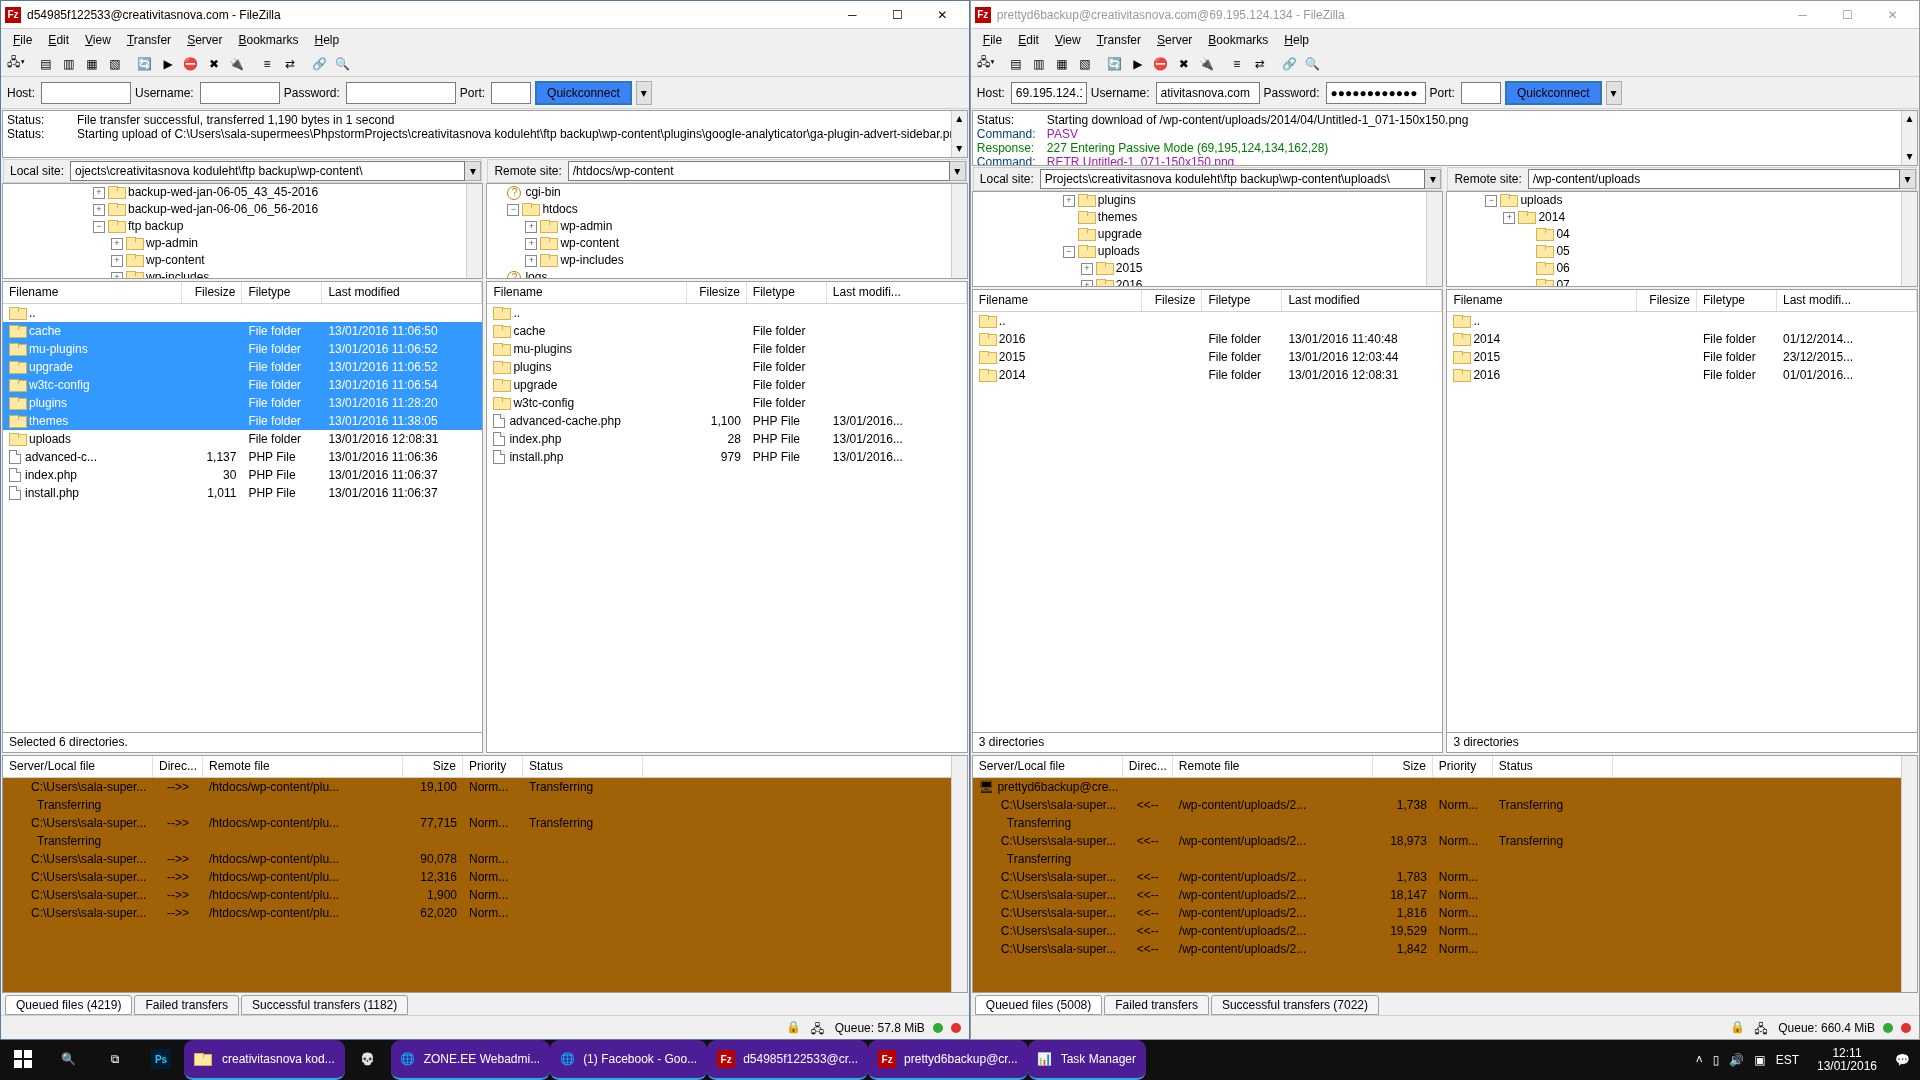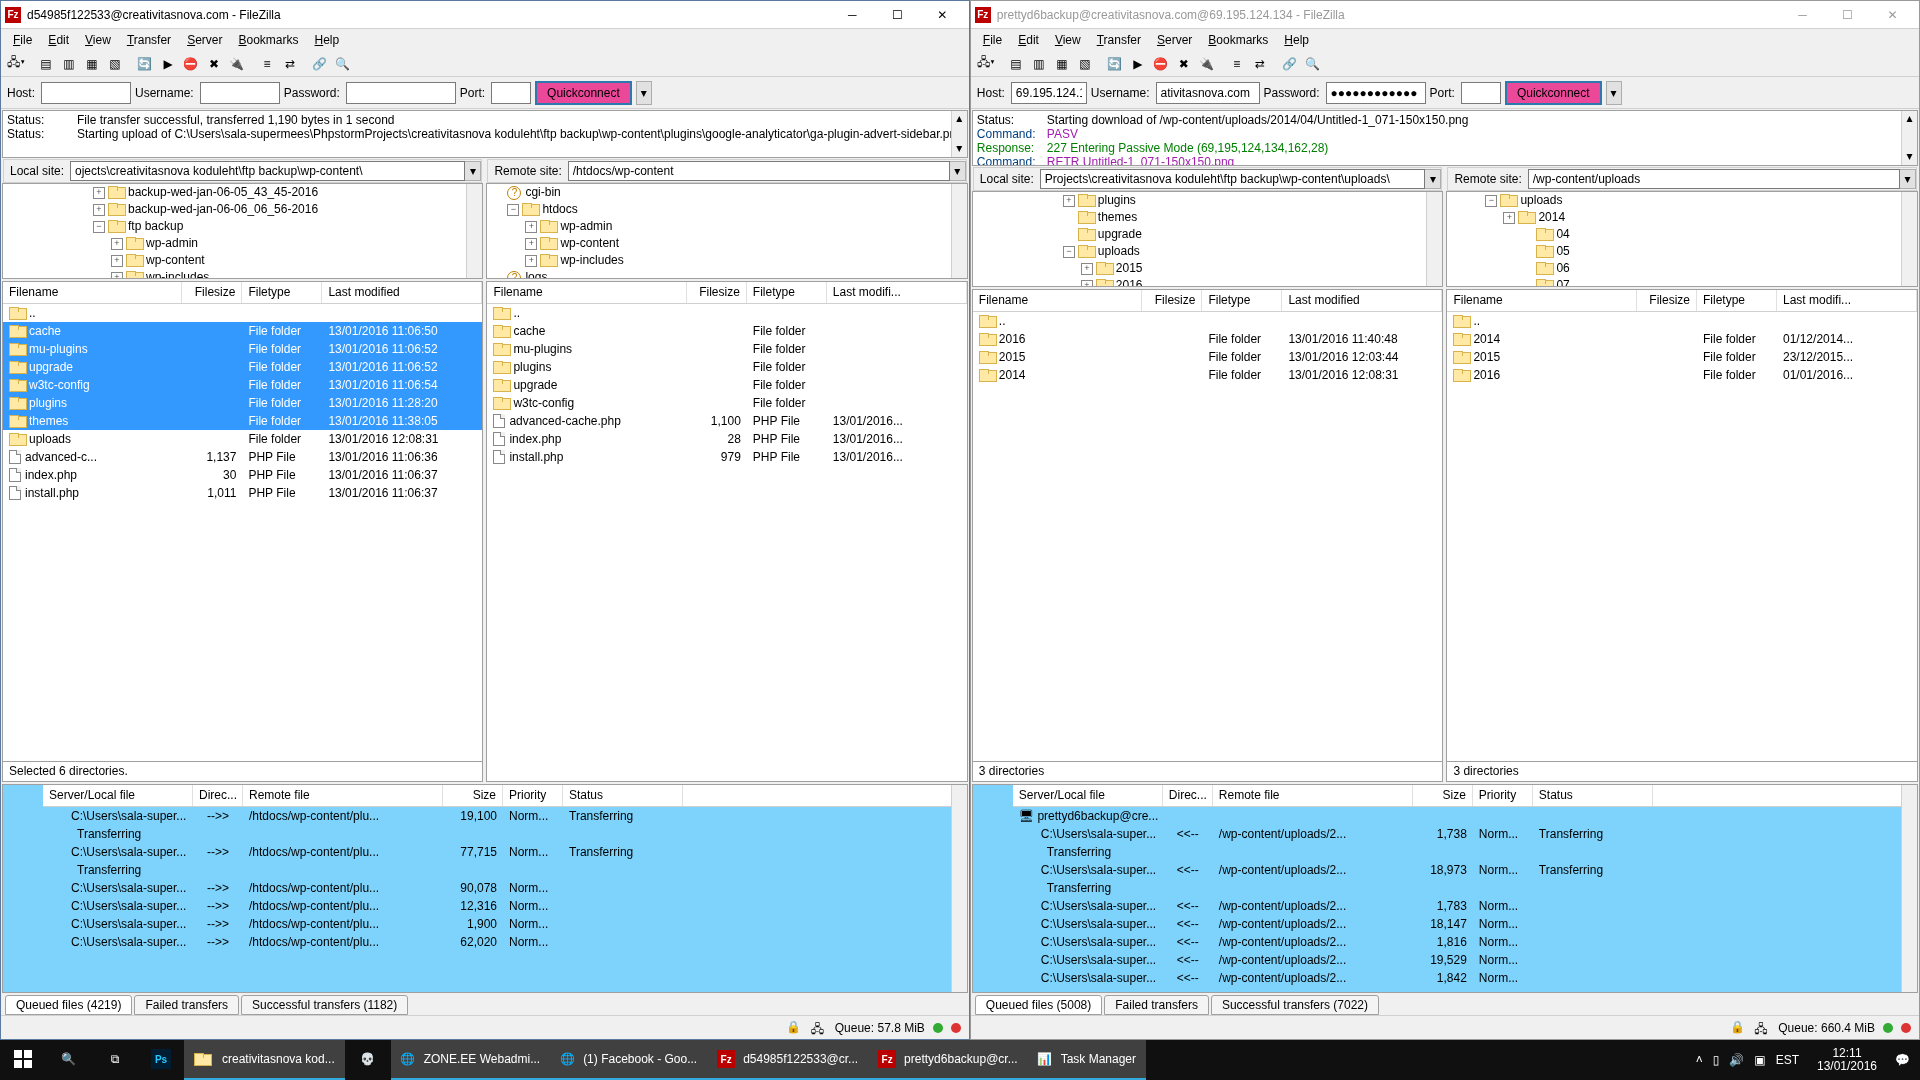--- a/index.html
+++ b/index.html
@@ -25,21 +25,21 @@
 
 
 .toolbar { height: 26px; display: flex; align-items: center; padding: 2px 4px; background: #f0f0f0; border-bottom: 1px solid #d0d0d0; gap: 1px; }
 .tbtn { width: 22px; height: 22px; display: inline-flex; align-items: center; justify-content: center; border: 1px solid transparent; }
 .tsep { width: 6px; }
 
 
 .qcbar { height: 32px; display: flex; align-items: center; padding: 3px 6px; gap: 4px; background: #f0f0f0; border-bottom: 1px solid #d0d0d0; }
 .qcbar label { margin-right: 2px; }
 .qcbar input { border: 1px solid #7a7a7a; padding: 2px 4px; background: #fff; height: 22px; }
-.qcbtn { border: 2px solid #2a7ab0; padding: 2px 10px; background: #ec4899; height: 24px; }
+.qcbtn { border: 2px solid #2a7ab0; padding: 2px 10px; background: #3b82f6; height: 24px; }
 .qcdrop { border: 1px solid #adadad; width: 16px; height: 24px; background: #e1e1e1; text-align: center; }
 
 
 .log { height: 48px; background: #fff; border: 1px solid #a0a0a0; margin: 1px; padding: 2px 4px; overflow: hidden; font-family: "Segoe UI", monospace; font-size: 11.5px; line-height: 14px; position: relative; }
 .log .row { display: flex; white-space: nowrap; }
 .log .lbl { width: 70px; padding-right: 6px; }
 .log .msg { flex: 1; }
 .lbl.status  { color: #000; }
 .lbl.command { color: #004080; }
 .lbl.response{ color: #008000; }
@@ -78,21 +78,21 @@
 .frow.sel { background: #3399ff; color: #fff; }
 .frow .col:first-child { display: flex; align-items: center; }
 .ficon { width: 16px; height: 13px; display: inline-block; margin-right: 4px; }
 .ficon.file { background: #fff; border: 1px solid #888; width: 12px; height: 14px; position: relative; }
 .ficon.file::after { content: ""; position: absolute; right: -1px; top: -1px; width: 4px; height: 4px; background: #f0f0f0; border-left: 1px solid #888; border-bottom: 1px solid #888; }
 
 
 .liststat { height: 20px; border: 1px solid #a0a0a0; border-top: none; background: #fff; padding: 2px 6px; font-size: 12px; }
 
 
-.queue { height: 209px; background: #7dd3fc; border: 1px solid #a0a0a0; margin: 2px 1px 0; overflow: hidden; position: relative; padding-left: 40px; }
+.queue { height: 238px; background: #a16207; border: 1px solid #a0a0a0; margin: 2px 1px 0; overflow: hidden; position: relative; }
 .queue .fhdr .col { font-size: 12px; }
 .qrow { display: flex; height: 18px; align-items: center; }
 .qrow .col { padding: 0 6px; overflow: hidden; white-space: nowrap; text-overflow: ellipsis; }
 .qrow.sub { padding-left: 28px; }
 
 
 .tabs { height: 22px; display: flex; align-items: flex-end; background: #f0f0f0; padding: 0 4px; }
 .tab { padding: 2px 10px; border: 1px solid #a0a0a0; border-top-left-radius: 3px; border-top-right-radius: 3px; background: #fff; margin-right: 2px; font-size: 12px; }
 .tab.active { font-weight: normal; background: #fff; }
 .tab.inactive { background: #f4f4f4; }
@@ -100,21 +100,21 @@
 
 .statusbar { height: 24px; display: flex; align-items: center; justify-content: flex-end; background: #f0f0f0; border-top: 1px solid #d0d0d0; padding: 0 8px; gap: 8px; }
 .sbicon { width: 16px; height: 16px; display: inline-block; }
 .dot { width: 10px; height: 10px; border-radius: 50%; display: inline-block; }
 .dot.g { background: #3a3; }
 .dot.r { background: #d33; }
 
 
 .taskbar { height: 40px; width: 1920px; background: #101010; display: flex; align-items: center; color: #fff; }
 .tb-btn { height: 40px; min-width: 46px; display: flex; align-items: center; justify-content: center; padding: 0 10px; gap: 8px; border-bottom: 2px solid transparent; }
-.tb-btn.open { border-bottom-color: #3ad; background: #404040; }
+.tb-btn.open { border-bottom-color: #3ad; background: #4c1d95; border-radius: 9px; }
 .tb-btn img, .tb-btn .i { width: 20px; height: 20px; }
 .tb-spacer { flex: 1; }
 .tray { display: flex; align-items: center; gap: 10px; padding: 0 10px; }
 .clock { text-align: center; font-size: 11px; line-height: 13px; padding: 0 8px; }
 
 
 .w-name   { flex: 1; min-width: 60px; }
 .w-size   { width: 60px; text-align: right; }
 .w-type   { width: 80px; }
 .w-mod    { width: 140px; }

